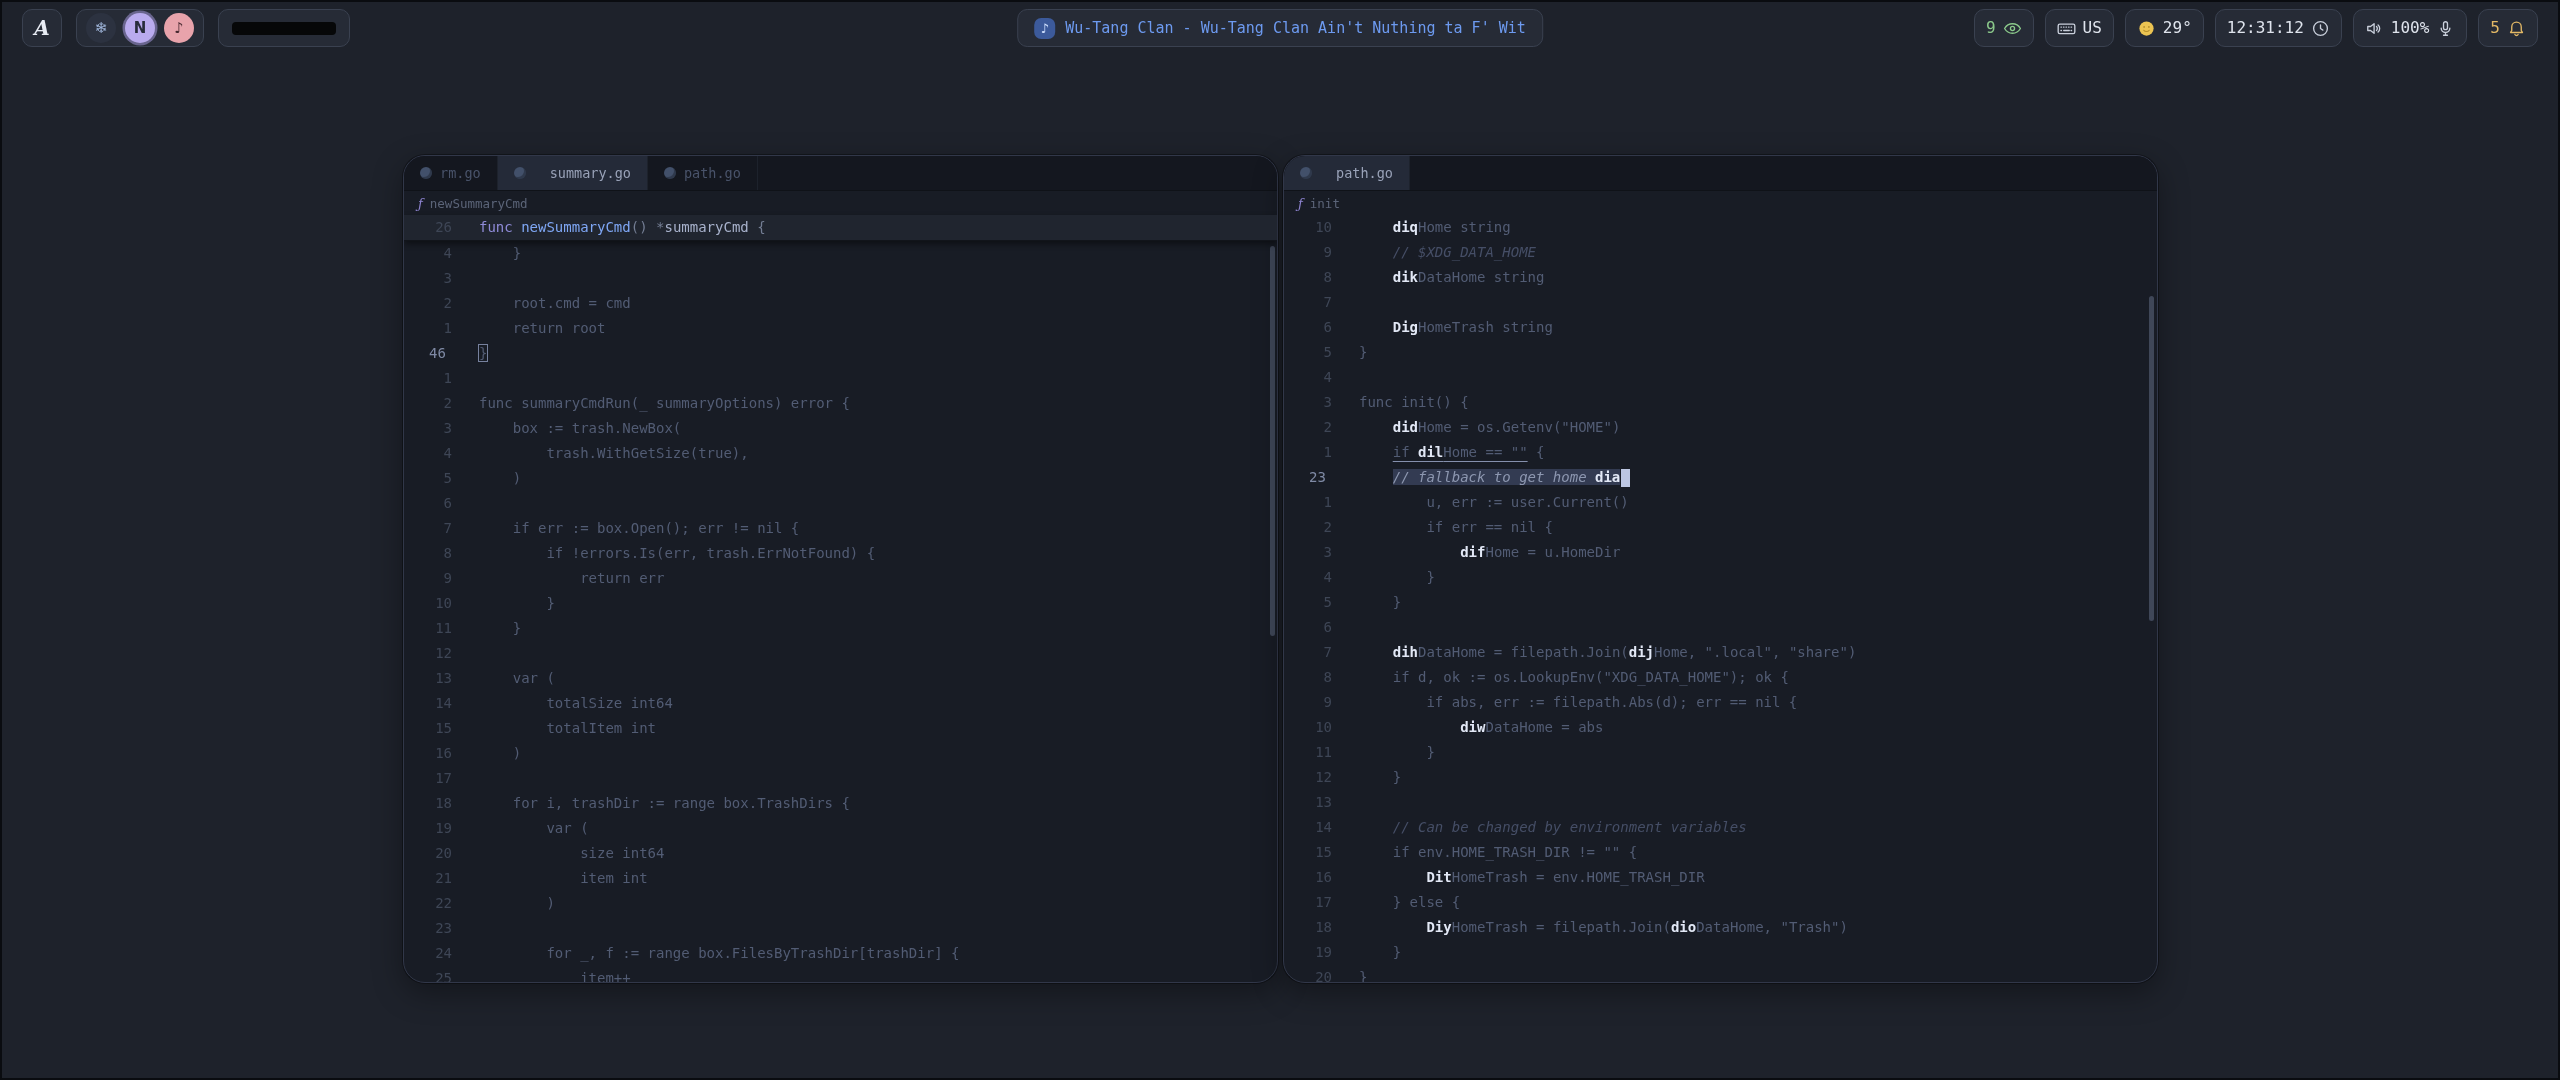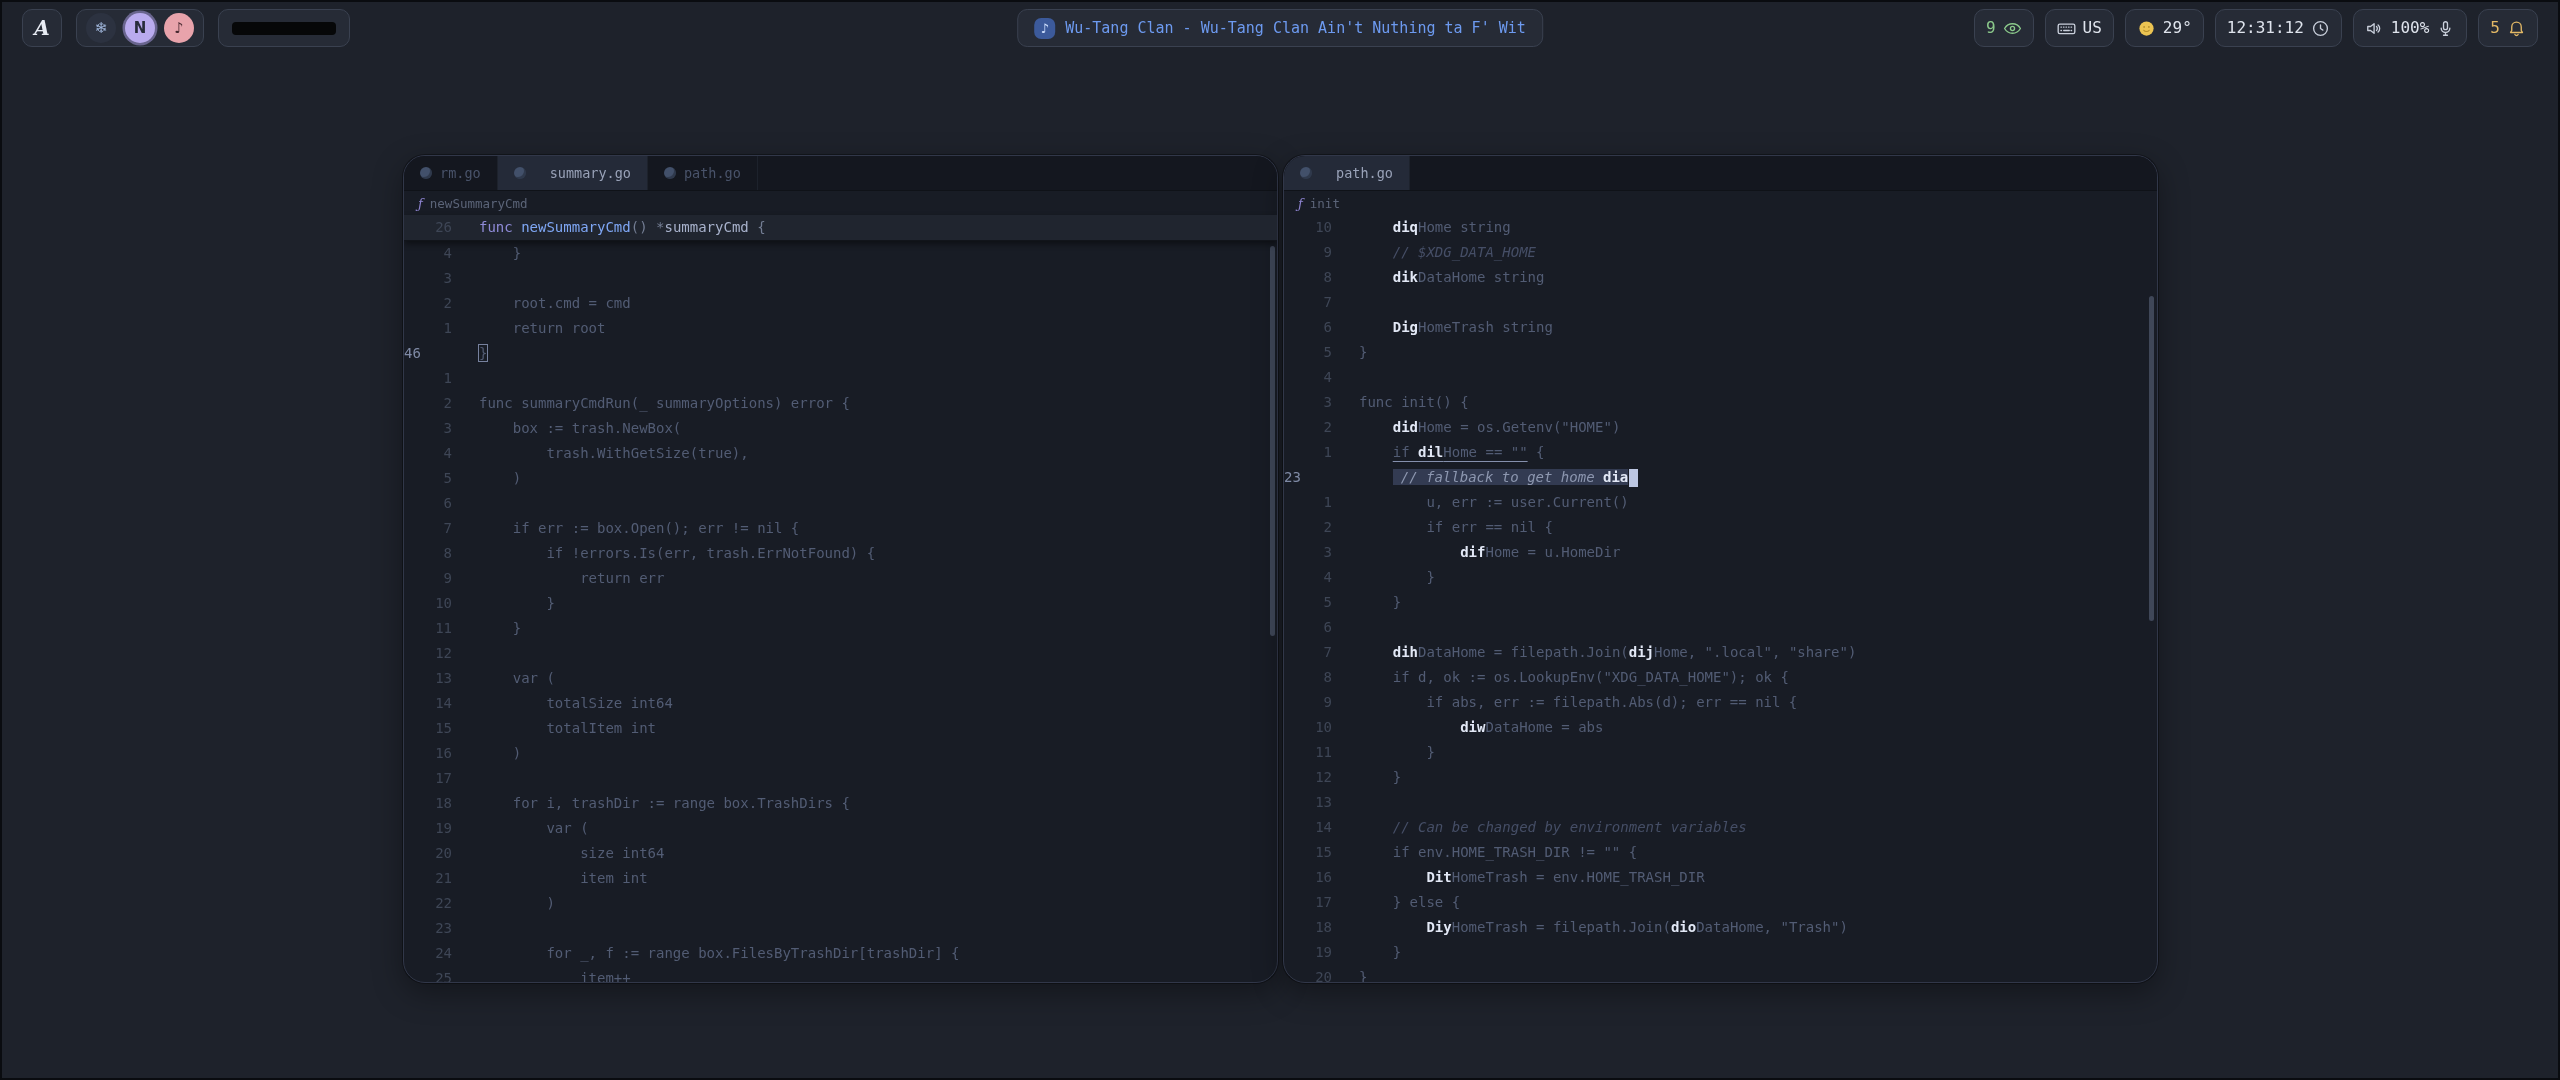--- a/index.html
+++ b/index.html
@@ -41,33 +41,33 @@
   .tab.active{background:#242a38;color:#99a2b8;gap:24px;}
   .goicon{width:12px;height:12px;border-radius:50%;background:#42506a;box-shadow:inset -2px -2px 0 rgba(0,0,0,.28);flex:0 0 auto;}
   .crumb{height:24px;display:flex;align-items:center;gap:7px;padding:0 14px;
          font:12.5px "DejaVu Sans Mono",monospace;color:#5b6478;}
   .cicon{font:italic 13px "DejaVu Serif",serif;color:#8d83cf;line-height:1;}
   .ctx{position:relative;z-index:2;background:#20252f;border-bottom:1px solid #11141a;box-shadow:0 3px 6px rgba(0,0,0,.45);}
   .codewrap{position:relative;z-index:1;}
 
   .cl{display:flex;height:25px;font:14px/25px "DejaVu Sans Mono",monospace;}
   .num{width:48px;box-sizing:border-box;text-align:right;color:#3e4656;flex:0 0 auto;}
-  .cl.cur .num{text-align:left;color:#7f8aa5;}
+  .cl.cur .num{text-align:left;padding-left:25px;color:#7f8aa5;}
   .ct{white-space:pre;margin-left:27px;}
 
   .dim{color:#525c74;}
   .cmt{color:#454e66;font-style:italic;text-align:right;}
   .lbl{color:#e2e8f6;font-weight:bold;}
   .kw{color:#8f8bd8;}
   .fn{color:#7fa7f5;}
   .typ{color:#a8b2cc;}
   .pun{color:#737d93;}
   .u{text-decoration:underline;text-underline-offset:4px;text-decoration-color:#8590ad;}
   .hl{background:#333b52;}
-  .cmt.hl{color:#8d97b0;padding-left:8px;}
+  .cmt.hl{color:#8d97b0;}
   .hcur{outline:1px solid #76819e;outline-offset:0;}
   .bcur{display:inline-block;width:9px;height:18px;background:#bcc6e2;vertical-align:middle;margin-left:1px;}
 
   .thumb{position:absolute;width:5px;border-radius:3px;background:#3f4758;}
 </style>
 </head>
 <body>
 
 <div class="screen">
 

